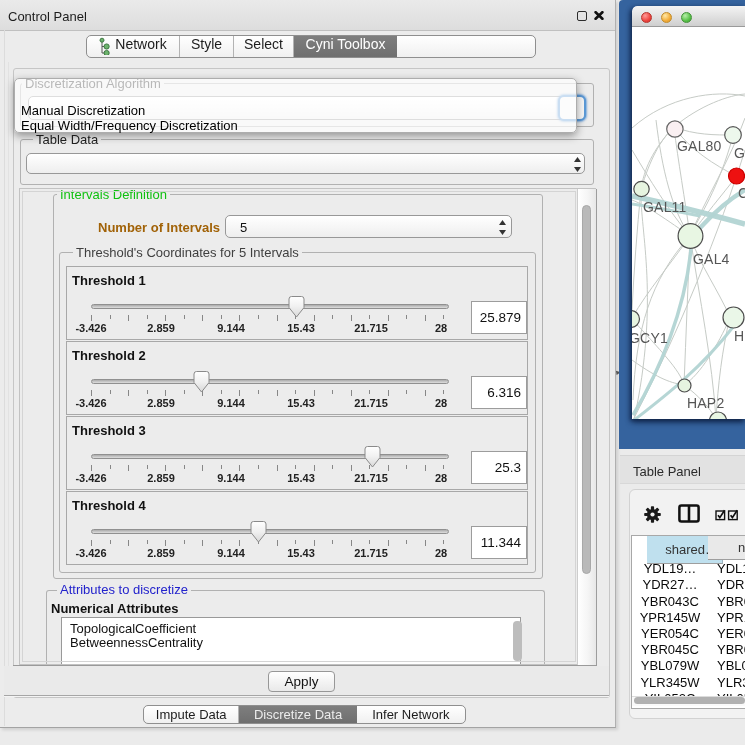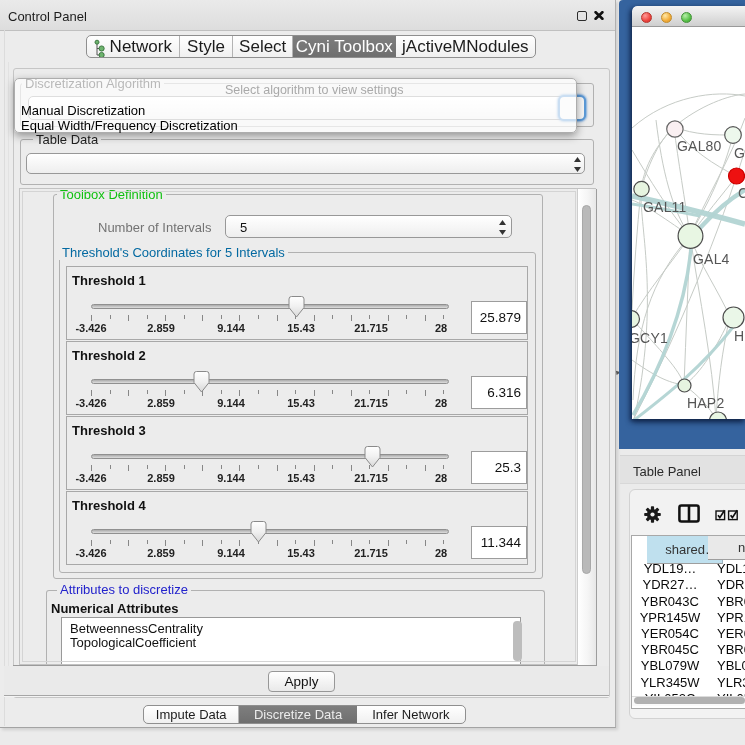--- a/index.html
+++ b/index.html
@@ -12,22 +12,22 @@
  border-right:1px solid #b0b0b0;border-bottom:1px solid #a3a3a3;
  box-shadow:2px 2px 3px rgba(0,0,0,0.12)}
 #titlebar{left:0;top:0;width:615px;height:30px;
  background:linear-gradient(#eaeaea,#dddddd);border-bottom:1px solid #c0c0c0}
 #titlebar .t{position:absolute;left:8px;top:9px;font-size:13px;color:#1c1c1c}
 #ic-sq{left:577px;top:11px;width:8px;height:8px;border:1.6px solid #2c2c2c;border-radius:2px}
 #ic-x{left:594px;top:11px;font-size:0;line-height:0}
 
 #tabs{left:86px;top:35px;width:450px;height:23px;border:1px solid #8f8f8f;border-radius:5px;
  background:linear-gradient(#ffffff,#f0f0f0);display:flex;overflow:hidden;box-sizing:border-box}
-#tabs .seg{height:100%;display:flex;align-items:flex-end;justify-content:center;
- font-size:17px;color:#1c1c1c;border-right:1px solid #b3b3b3;box-sizing:border-box}
+#tabs .seg{height:100%;display:flex;align-items:flex-start;justify-content:center;
+ font-size:14px;color:#1c1c1c;border-right:1px solid #b3b3b3;box-sizing:border-box}
 #tabs .seg.sel{background:linear-gradient(#7e7e7e,#6f6f6f);color:#fff;border-right:none}
 #tabs .seg:last-child{border-right:none}
 
 #cynipanel{left:13px;top:68px;width:595px;height:628px;border:1px solid #c6c6c6;border-radius:3px}
 #viewline{left:13px;top:665px;width:584px;height:0;border-top:1px solid #9a9a9a}
 
 #vsb-track{left:577px;top:189px;width:18px;height:476px;background:linear-gradient(90deg,#ffffff,#f5f5f5 55%,#e7e7e7);border-left:1px solid #cdcdcd;border-right:1px solid #9c9c9c}
 #scrollpane{left:19px;top:188px;width:577px;height:477px;border:1px solid #c2c2c2;box-sizing:border-box}
 #innerpanel{left:22px;top:191px;width:554px;height:471px;border:1px solid #d4d4d4;box-sizing:border-box}
 #vsb-thumb{left:582px;top:205px;width:9px;height:369px;background:#b9b9b9;border:1px solid #a8a8a8;border-radius:7px;box-sizing:border-box}
@@ -130,21 +130,20 @@
         <line x1="3" y1="16" x2="7" y2="16"></line>
       </g>
       <circle cx="3" cy="3.2" r="2" fill="#6db36d" stroke="#35713a" stroke-width="0.9"></circle>
       <circle cx="7.6" cy="9.5" r="2.6" fill="#6db36d" stroke="#35713a" stroke-width="0.9"></circle>
       <circle cx="7.6" cy="16" r="2.6" fill="#6db36d" stroke="#35713a" stroke-width="0.9"></circle>
     </svg>
     Network</div>
   <div class="seg" style="width:54px">Style</div>
   <div class="seg" style="width:60px">Select</div>
   <div class="seg sel" style="width:103px">Cyni Toolbox</div>
-  <div class="seg" style="width:140px">jActiveMNodules</div>
 </div>
 
 <div class="abs" style="left:4px;top:30px;width:1px;height:696px;background:#dcdcdc"></div>
 <div class="abs" style="left:8px;top:62px;width:1px;height:634px;background:#e2e2e2"></div>
 <div class="abs" id="cynipanel"></div>
 
 <div class="abs grp" style="left:20px;top:83px;width:572px;height:42px"></div>
 <div class="abs grplab" style="left:22px;top:76px;color:#222">Discretization Algorithm</div>
 <div class="abs combo" style="left:28px;top:96px;width:558px;height:24px"></div>
 <div class="abs" style="left:558px;top:95px;width:28px;height:26px;border:2.5px solid #5b99d6;
@@ -155,35 +154,35 @@
 <div class="abs combo" style="left:26px;top:153px;width:559px;height:21px">
   <span class="arr" style="left:546px;top:3px">
       <svg width="9" height="15" viewBox="0 0 9 15">
         <path d="M4.5 0 L8 5 L1 5 Z" fill="#333"></path>
         <path d="M4.5 15 L8 10 L1 10 Z" fill="#333"></path>
       </svg>
     </span>
 </div>
 
 <div class="abs grp" style="left:53px;top:194px;width:488px;height:383px"></div>
-<div class="abs grplab" style="left:57px;top:187px;color:#10c010">Toolbox Definition</div>
-
-<div class="abs" style="left:98px;top:220px;font-size:13px;font-weight:normal;color:#737373">Number of Intervals</div>
+<div class="abs grplab" style="left:57px;top:187px;color:#10c010">Intervals Definition</div>
+
+<div class="abs" style="left:98px;top:220px;font-size:13px;font-weight:bold;color:#a16207">Number of Intervals</div>
 <div class="abs combo" style="left:225px;top:215px;width:287px;height:23px">
   <span class="tx" style="left:14px">5</span>
   <span class="arr" style="left:272px;top:4px">
       <svg width="9" height="15" viewBox="0 0 9 15">
         <path d="M4.5 0 L8 5 L1 5 Z" fill="#333"></path>
         <path d="M4.5 15 L8 10 L1 10 Z" fill="#333"></path>
       </svg>
     </span>
 </div>
 
 <div class="abs grp" style="left:59px;top:252px;width:475px;height:319px"></div>
-<div class="abs grplab" style="left:59px;top:245px;color:#0369a1">Threshold's Coordinates for 5 Intervals</div>
+<div class="abs grplab" style="left:73px;top:245px;color:#404040">Threshold's Coordinates for 5 Intervals</div>
 
 <div id="thps">
 <div class="abs thp" style="top:266px">
       <div class="ttl">Threshold 1</div>
       <div class="track"></div>
       <div class="tick" style="left:24px;height:6px"></div>
       <div class="tick" style="left:42.55px;height:4px"></div>
       <div class="tick" style="left:61.1px;height:6px"></div>
       <div class="tick" style="left:79.65px;height:4px"></div>
       <div class="tick" style="left:98.2px;height:6px"></div>
@@ -342,33 +341,32 @@
           <path d="M3.5,1.5 h10 a2.5,2.5 0 0 1 2.5,2.5 v8.5 l-7.5,9.5 -7.5,-9.5 v-8.5 a2.5,2.5 0 0 1 2.5,-2.5 z" fill="url(#tg3)" stroke="#8a8a8a" stroke-width="1"></path>
         </svg></div>
       <div class="vbox">11.344</div>
     </div>
 </div>
 
 <div class="abs grp" style="left:46px;top:590px;width:497px;height:75px;border-bottom:none;border-radius:3px 3px 0 0"></div>
 <div class="abs grplab" style="left:57px;top:582px;color:#2222cc">Attributes to discretize</div>
 <div class="abs" style="left:51px;top:601px;font-size:13px;font-weight:bold;color:#111">Numerical Attributes</div>
 <div class="abs" id="numlist">
+  <div>TopologicalCoefficient</div>
   <div>BetweennessCentrality</div>
-  <div>TopologicalCoefficient</div>
 </div>
 <div class="abs" id="listsb"></div>
 
 <div class="abs" id="scrollpane"></div>
 <div class="abs" id="innerpanel"></div>
 <div class="abs" id="viewline"></div>
 <div class="abs" id="vsb-track"></div>
 <div class="abs" id="vsb-thumb"></div>
 
 <div class="abs" id="popup">
-  <span class="r1">Select algorithm to view settings</span>
   <span class="r2">Manual Discretization</span>
   <span class="r3">Equal Width/Frequency Discretization</span>
 </div>
 
 <div class="abs" id="applystrip"></div>
 <div class="abs" id="applybtn">Apply</div>
 <div class="abs" id="bline"></div>
 <div class="abs" id="btabs">
   <div class="seg" style="width:96px">Impute Data</div>
   <div class="seg sel" style="width:118px">Discretize Data</div>

